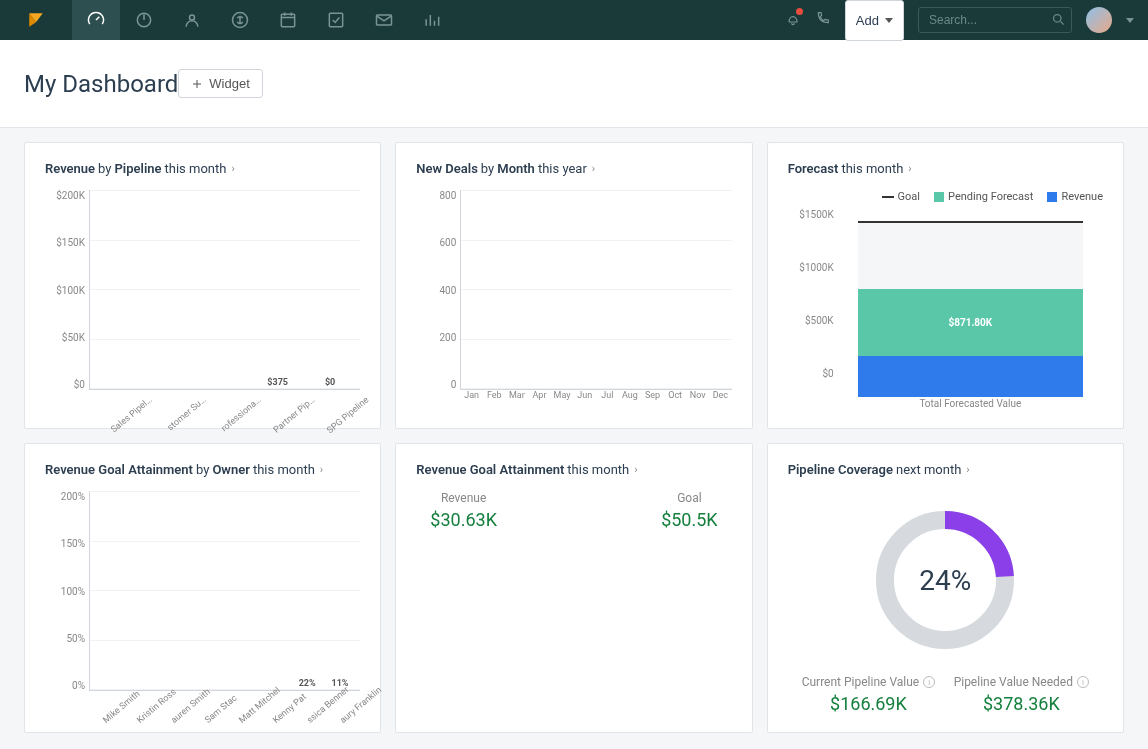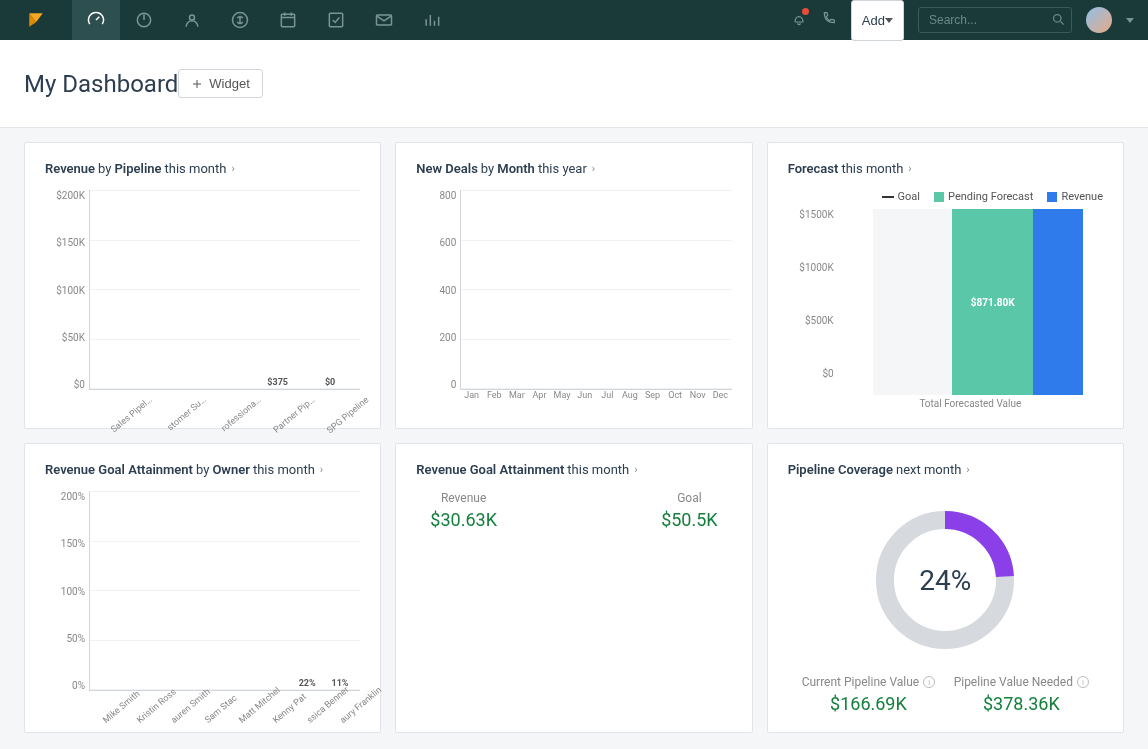--- a/index.html
+++ b/index.html
@@ -9,21 +9,21 @@
 .logo svg { width: 18px; height: 18px; }
 .nav-icons { display: flex; height: 40px; }
 .nav-icon { width: 48px; height: 40px; display: flex; align-items: center; justify-content: center; cursor: pointer; color: #7a9494; border: none; background: transparent; }
 .nav-icon.active { background: #2d4f4f; color: #fff; }
 .nav-icon svg { width: 20px; height: 20px; }
 .nav-spacer { flex: 1; }
 .nav-right { display: flex; align-items: center; gap: 14px; padding-right: 14px; }
 .bell { position: relative; color: #7a9494; cursor: pointer; }
 .bell .dot { position: absolute; top: -2px; right: -2px; width: 7px; height: 7px; background: #e74c3c; border-radius: 50%; }
 .phone { color: #7a9494; cursor: pointer; }
-.add-btn { background: #fff; border: 1px solid #d0d5db; border-radius: 3px; padding: 12px 10px; font-size: 13px; cursor: pointer; display: flex; align-items: center; color: #2c3e50; }
+.add-btn { background: #fff; border: 1px solid #d0d5db; border-radius: 3px; padding: 12px 10px; font-size: 13px; cursor: pointer; display: flex; align-items: center; gap: 6px; color: #2c3e50; }
 .add-btn .caret { width: 0; height: 0; border-left: 4px solid transparent; border-right: 4px solid transparent; border-top: 5px solid #555; }
 .search-wrap { position: relative; }
 .search-input { width: 154px; height: 26px; background: transparent; border: 1px solid #3a5a5a; border-radius: 3px; padding: 4px 26px 4px 10px; font-size: 12px; color: #ddd; }
 .search-input::placeholder { color: #6a8888; }
 .search-wrap svg { position: absolute; right: 6px; top: 5px; width: 15px; height: 15px; color: #6a8888; }
 .avatar { width: 26px; height: 26px; border-radius: 50%; background: linear-gradient(135deg, #8fc0e8, #e8a888); cursor: pointer; }
 .av-caret { width: 0; height: 0; border-left: 4px solid transparent; border-right: 4px solid transparent; border-top: 5px solid #7a9494; cursor: pointer; }
 .header-bar { background: #fff; border-bottom: 1px solid #e1e5ea; padding: 29px 24px; display: flex; align-items: center; justify-content: flex-start; }
 .page-title { font-size: 24px; font-weight: 400; color: #2c3e50; }
 .widget-btn { background: #fff; border: 1px solid #d0d5db; border-radius: 3px; padding: 6px 12px; font-size: 13px; cursor: pointer; display: flex; align-items: center; gap: 6px; color: #555; }
@@ -46,21 +46,21 @@
 .bars { position: absolute; inset: 0; display: flex; align-items: flex-end; justify-content: space-around; padding: 0 4px; }
 .bar-wrap { flex: 1; display: flex; flex-direction: column; align-items: center; margin: 0 2px; }
 .bar { width: 100%; position: relative; }
 .bar-label { font-size: 9px; font-weight: 700; color: #fff; position: absolute; left: 50%; transform: translateX(-50%); top: 2px; white-space: nowrap; }
 .bar-label.above { top: -12px; color: #555; }
 .x-axis { position: absolute; left: 44px; right: 0; bottom: 0; height: 20px; display: flex; justify-content: space-around; font-size: 9px; color: #888; }
 .x-axis.rot span { transform: rotate(-40deg); transform-origin: top right; white-space: nowrap; display: inline-block; width: 0; text-align: right; padding-top: 6px; }
 .x-axis span { flex: 1; text-align: center; }
 .forecast-plot { position: relative; height: 200px; margin-left: 50px; }
 .forecast-y { position: absolute; left: -50px; top: 0; bottom: 30px; width: 46px; display: flex; flex-direction: column; justify-content: space-between; font-size: 10px; color: #888; text-align: right; }
-.stack { position: absolute; left: 20px; right: 20px; bottom: 14px; top: 0; display: flex; flex-direction: row; }
+.stack { position: absolute; left: 20px; right: 20px; bottom: 14px; top: 0; display: flex; flex-direction: column; }
 .stack-gap { flex: 0 0 4px; }
 .stack-goal { border-top: 2px solid #333; }
 .stack-empty { background: #f5f6f7; }
 .stack-pend { background: #5ac8a8; display: flex; align-items: center; justify-content: center; font-size: 10px; font-weight: 700; color: #fff; }
 .stack-rev { background: #2f7beb; }
 .forecast-x { position: absolute; left: 0; right: 0; bottom: 0; text-align: center; font-size: 10px; color: #888; }
 .donut-wrap { display: flex; flex-direction: column; align-items: center; }
 .donut { position: relative; width: 150px; height: 150px; margin: 14px 0 20px; }
 .donut svg { width: 100%; height: 100%; transform: rotate(-90deg); }
 .donut-text { position: absolute; inset: 0; display: flex; align-items: center; justify-content: center; font-size: 28px; color: #2c3e50; }

